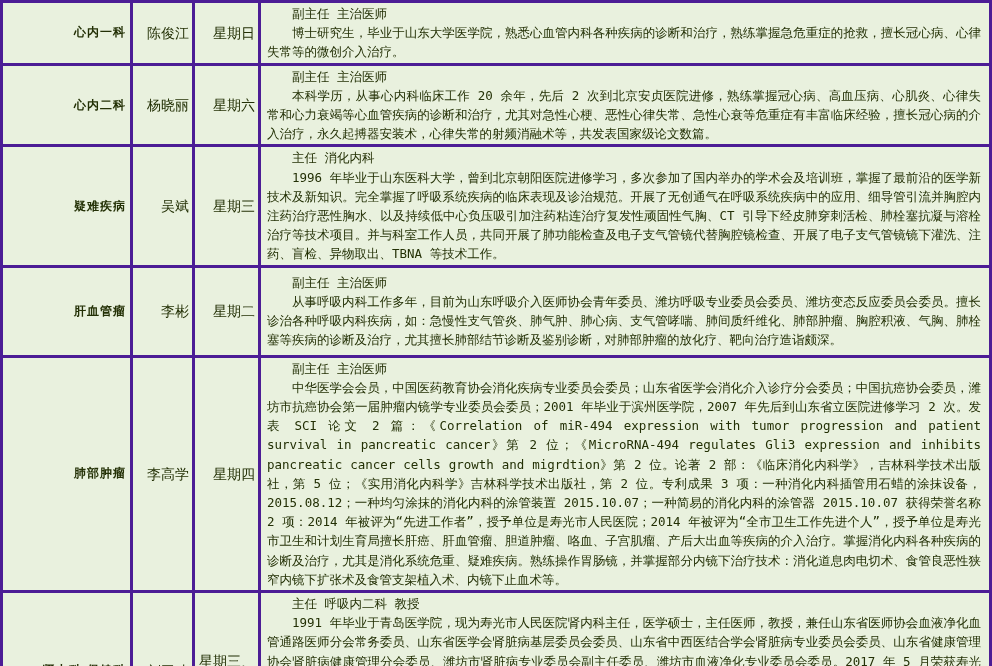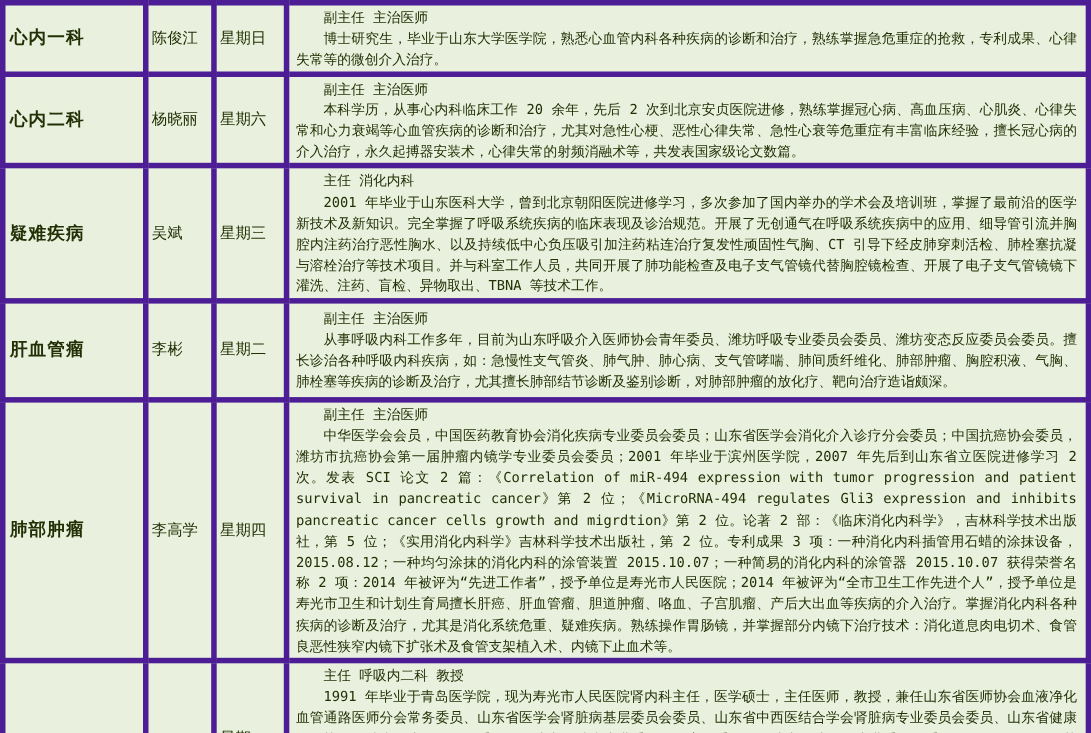--- a/index.html
+++ b/index.html
@@ -12,35 +12,35 @@
     font-family: "DejaVu Sans", sans-serif;
   }
   table.sched {
     width: 992px;
     table-layout: fixed;
     border-collapse: collapse;
     background: #e9f1de;
     border: 2px solid #000000;
   }
   table.sched td {
-    border: 5px solid #4c1d95;
+    border: 3px solid #4c1d95;
     vertical-align: middle;
     color: #233005;
     overflow: hidden;
   }
   td.dept {
     font-weight: bold;
-    text-align: left;
-    font-size: 16px;
+    text-align: right;
+    font-size: 12px;
     color: #000000;
     padding: 0 4px;
     letter-spacing: 1px;
   }
   td.name, td.day {
-    text-align: left;
+    text-align: right;
     font-size: 14px;
     padding: 0 3px;
     line-height: 20px;
   }
   td.desc {
     padding: 1px 8px 1px 6px;
     font-family: "DejaVu Sans Mono", "DejaVu Sans", sans-serif;
   }
   td.desc p {
     margin: 0;
@@ -68,39 +68,39 @@
     <col style="width:66px">
     <col>
   </colgroup>
   <tbody>
     <tr class="r1">
       <td class="dept">心内一科</td>
       <td class="name">陈俊江</td>
       <td class="day">星期日</td>
       <td class="desc">
         <p class="title">副主任 主治医师</p>
-        <p class="bio">博士研究生，毕业于山东大学医学院，熟悉心血管内科各种疾病的诊断和治疗，熟练掌握急危重症的抢救，专利成果、心律失常等的微创介入治疗。</p>
+        <p class="bio">博士研究生，毕业于山东大学医学院，熟悉心血管内科各种疾病的诊断和治疗，熟练掌握急危重症的抢救，擅长冠心病、心律失常等的微创介入治疗。</p>
       </td>
     </tr>
     <tr class="r2">
       <td class="dept">心内二科</td>
       <td class="name">杨晓丽</td>
       <td class="day">星期六</td>
       <td class="desc">
         <p class="title">副主任 主治医师</p>
         <p class="bio">本科学历，从事心内科临床工作 20 余年，先后 2 次到北京安贞医院进修，熟练掌握冠心病、高血压病、心肌炎、心律失常和心力衰竭等心血管疾病的诊断和治疗，尤其对急性心梗、恶性心律失常、急性心衰等危重症有丰富临床经验，擅长冠心病的介入治疗，永久起搏器安装术，心律失常的射频消融术等，共发表国家级论文数篇。</p>
       </td>
     </tr>
     <tr class="r3">
       <td class="dept">疑难疾病</td>
       <td class="name">吴斌</td>
       <td class="day">星期三</td>
       <td class="desc">
         <p class="title">主任 消化内科</p>
-        <p class="bio">2001 年毕业于山东医科大学，曾到北京朝阳医院进修学习，多次参加了国内举办的学术会及培训班，掌握了最前沿的医学新技术及新知识。完全掌握了呼吸系统疾病的临床表现及诊治规范。开展了无创通气在呼吸系统疾病中的应用、细导管引流并胸腔内注药治疗恶性胸水、以及持续低中心负压吸引加注药粘连治疗复发性顽固性气胸、CT 引导下经皮肺穿刺活检、肺栓塞抗凝与溶栓治疗等技术项目。并与科室工作人员，共同开展了肺功能检查及电子支气管镜代替胸腔镜检查、开展了电子支气管镜镜下灌洗、注药、盲检、异物取出、TBNA 等技术工作。</p>
+        <p class="bio">1996 年毕业于山东医科大学，曾到北京朝阳医院进修学习，多次参加了国内举办的学术会及培训班，掌握了最前沿的医学新技术及新知识。完全掌握了呼吸系统疾病的临床表现及诊治规范。开展了无创通气在呼吸系统疾病中的应用、细导管引流并胸腔内注药治疗恶性胸水、以及持续低中心负压吸引加注药粘连治疗复发性顽固性气胸、CT 引导下经皮肺穿刺活检、肺栓塞抗凝与溶栓治疗等技术项目。并与科室工作人员，共同开展了肺功能检查及电子支气管镜代替胸腔镜检查、开展了电子支气管镜镜下灌洗、注药、盲检、异物取出、TBNA 等技术工作。</p>
       </td>
     </tr>
     <tr class="r4">
       <td class="dept">肝血管瘤</td>
       <td class="name">李彬</td>
       <td class="day">星期二</td>
       <td class="desc">
         <p class="title">副主任 主治医师</p>
         <p class="bio">从事呼吸内科工作多年，目前为山东呼吸介入医师协会青年委员、潍坊呼吸专业委员会委员、潍坊变态反应委员会委员。擅长诊治各种呼吸内科疾病，如：急慢性支气管炎、肺气肿、肺心病、支气管哮喘、肺间质纤维化、肺部肿瘤、胸腔积液、气胸、肺栓塞等疾病的诊断及治疗，尤其擅长肺部结节诊断及鉴别诊断，对肺部肿瘤的放化疗、靶向治疗造诣颇深。</p>
       </td>

